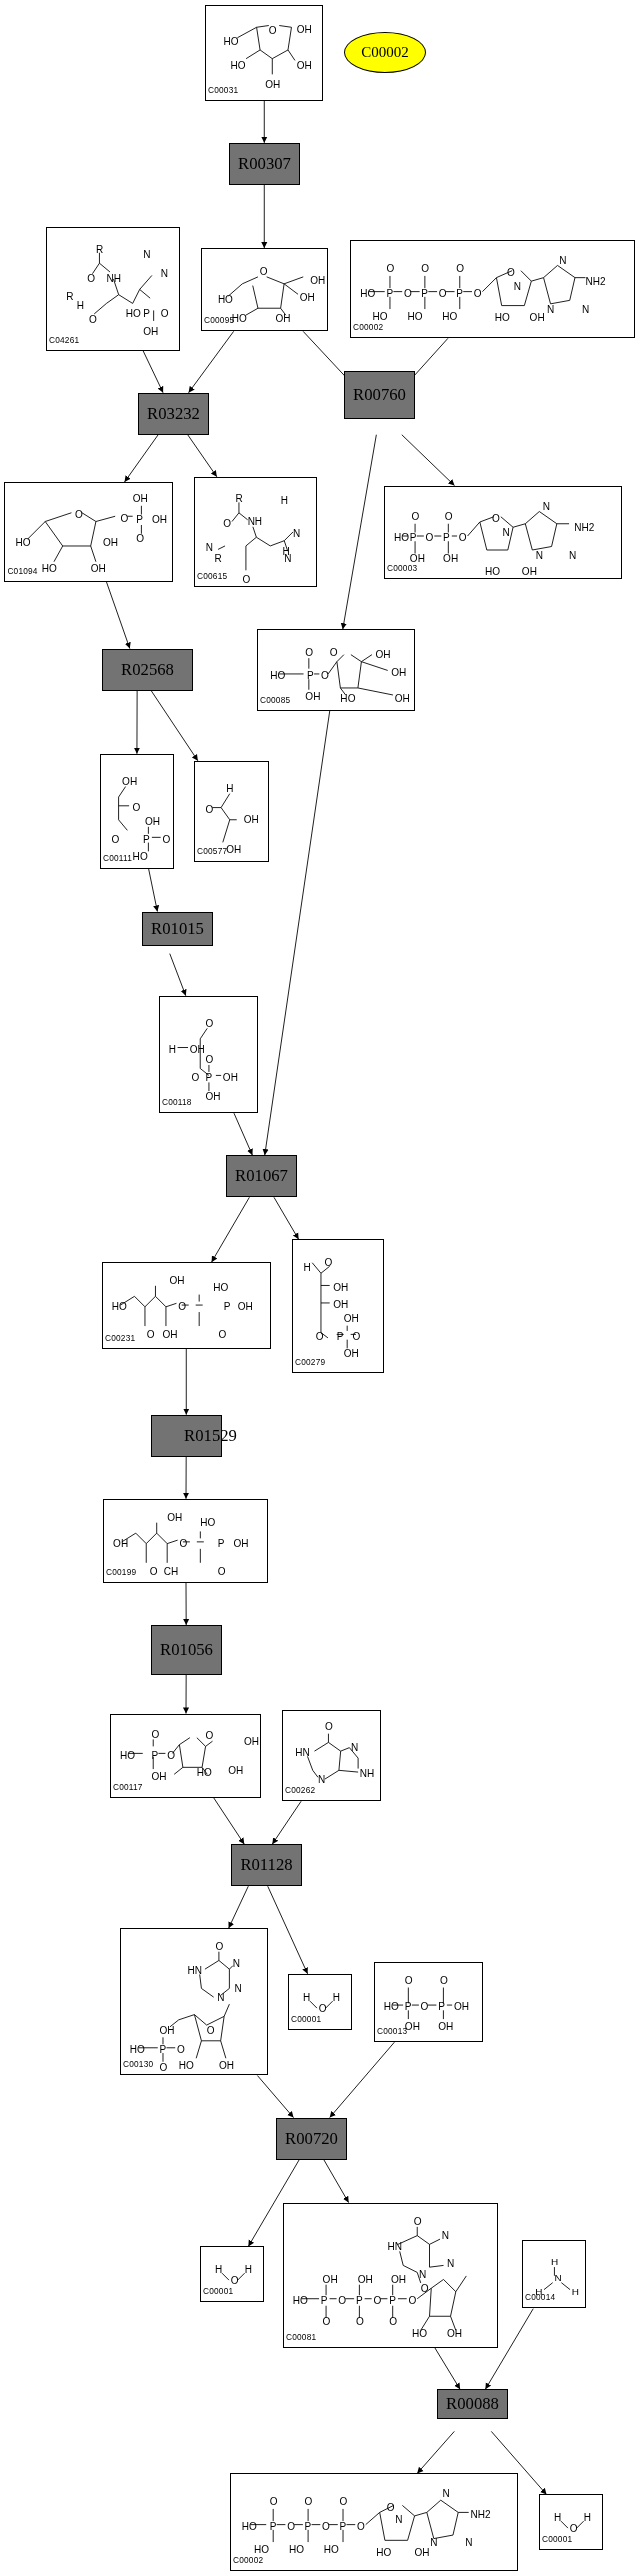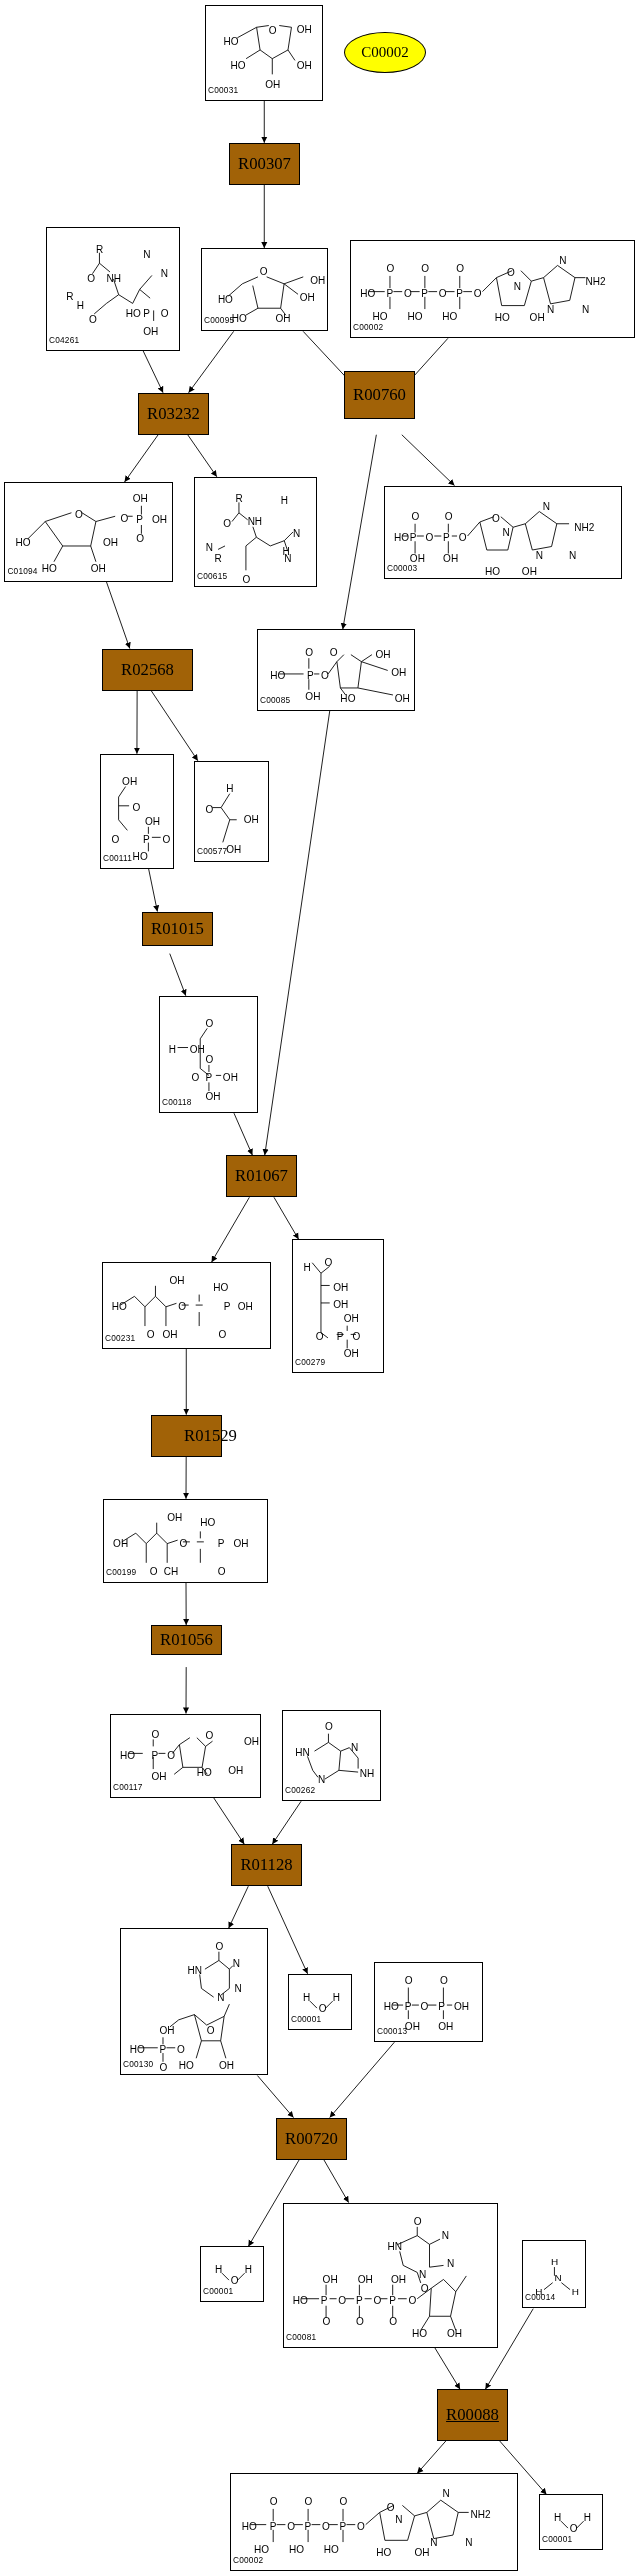--- a/index.html
+++ b/index.html
@@ -2,21 +2,21 @@
 <html style="font-size:14px"><head>
 <meta charset="utf-8">
 <style>
   html, body { margin:0; padding:0; background:#ffffff; }
   body { width:639px; height:2576px; position:relative; overflow:hidden; font-family:"Liberation Sans", sans-serif; }
   #edges { position:absolute; left:0; top:0; width:639px; height:2576px; }
   .node { position:absolute; box-sizing:border-box; }
   .compound { border:1.2px solid #000; background:#fff; }
   .compound svg.mol { position:absolute; left:0; top:0; width:100%; height:100%; overflow:visible; }
   .compound .cid { position:absolute; left:2px; bottom:5.3px; font-family:Liberation Sans, sans-serif; font-size:8.3px; color:#000; letter-spacing:0.2px; }
-  .reaction { background:#a16207; border:1.1px solid #000; display:flex; align-items:center; justify-content:center; font-family:"Liberation Serif", serif; font-size:16.7px; color:#000; }
+  .reaction { background:#737373; border:1.1px solid #000; display:flex; align-items:center; justify-content:center; font-family:"Liberation Serif", serif; font-size:16.7px; color:#000; }
   .ellipse { background:#ffff00; border:1.1px solid #000; border-radius:50%; display:flex; align-items:center; justify-content:center; font-family:"Liberation Serif", serif; font-size:15px; color:#000; }
   .mol text { font-family:"Liberation Sans", sans-serif; font-size:11.5px; fill:#000; }
   .mol line, .mol polyline, .mol polygon.ring { stroke:#000; stroke-width:1; fill:none; }
 </style>
 </head>
 <body>
 
 <svg id="edges" xmlns="http://www.w3.org/2000/svg" viewBox="0 0 729 2939" width="639" height="2576">
   <defs>
     <marker id="arrow" viewBox="0 0 10 10" refX="10" refY="5" markerWidth="7" markerHeight="9" orient="auto-start-reverse" markerUnits="userSpaceOnUse">
@@ -78,30 +78,30 @@
   </div>
 <div class="node reaction" id="R01015" style="left:142px;top:912px;width:71px;height:34px;">
     <span>R01015</span>
   </div>
 <div class="node reaction" id="R01067" style="left:226px;top:1155px;width:71px;height:42px;text-align:center;">
     <span>R01067</span>
   </div>
 <div class="node reaction" id="R01529" style="left:151px;top:1415px;width:71px;height:42px;padding-left:48px;">
     <span>R01529</span>
   </div>
-<div class="node reaction" id="R01056" style="left:151px;top:1625px;width:71px;height:30px;">
+<div class="node reaction" id="R01056" style="left:151px;top:1625px;width:71px;height:50px;">
     <span>R01056</span>
   </div>
 <div class="node reaction" id="R01128" style="left:223px;top:1844px;width:71px;height:42px;margin-left:8px;">
     <span>R01128</span>
   </div>
 <div class="node reaction" id="R00720" style="left:276px;top:2118px;width:71px;height:42px;">
     <span>R00720</span>
   </div>
-<div class="node reaction" id="R00088" style="left:437px;top:2389px;width:71px;height:52px;text-decoration:underline;">
+<div class="node reaction" id="R00088" style="left:437px;top:2389px;width:71px;height:30px;">
     <span>R00088</span>
   </div>
 
 <div class="node compound" id="c00031" style="left:205px;top:5.3px;width:118px;height:96px;">
     <svg class="mol" viewBox="0 0 133 107" width="117" height="94">
       <line x1="36" y1="36" x2="58" y2="24"></line>
       <line x1="58" y1="24" x2="72" y2="22"></line>
       <line x1="84" y1="22" x2="98" y2="24"></line>
       <line x1="58" y1="24" x2="62" y2="50"></line>
       <line x1="62" y1="50" x2="76" y2="60"></line>

